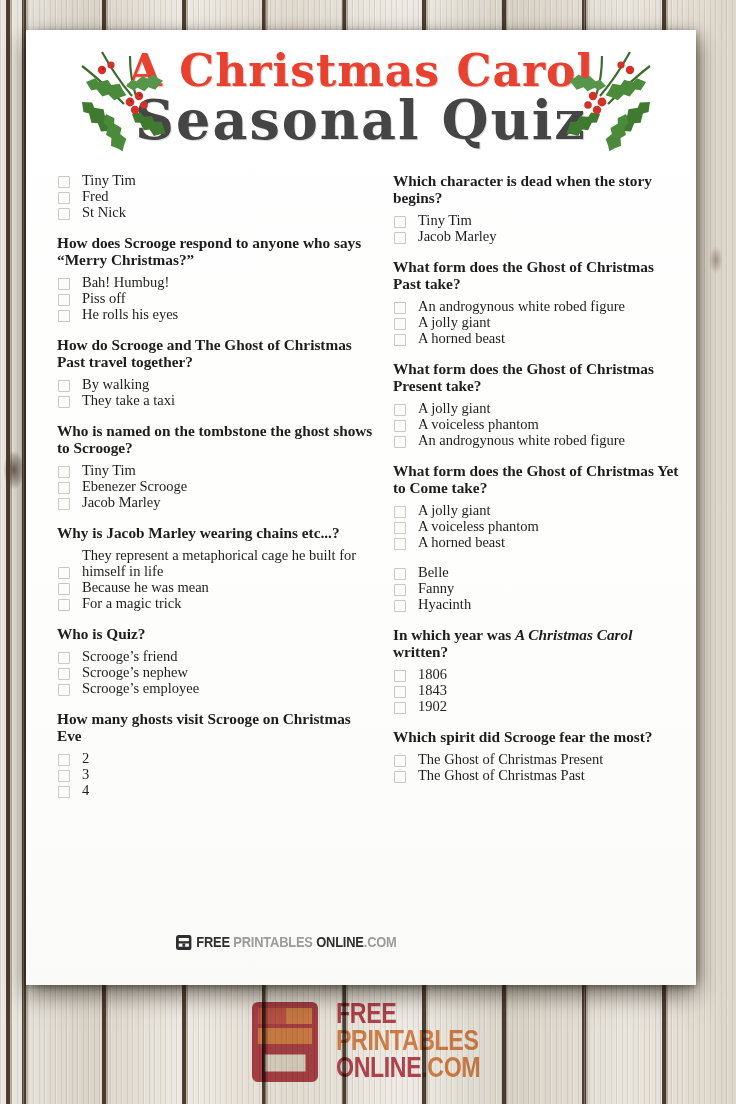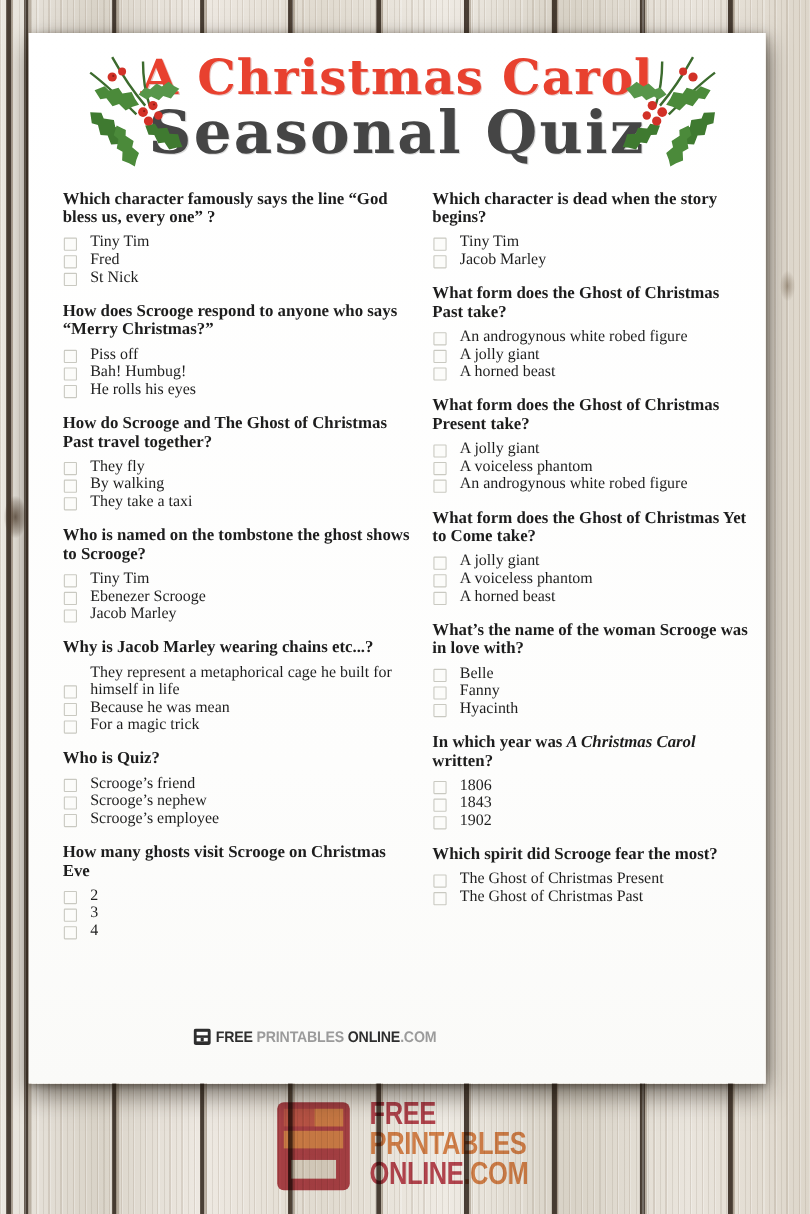--- a/index.html
+++ b/index.html
@@ -123,60 +123,55 @@
 
     <div class="titles">
       <div class="main-title">A Christmas Carol</div>
       <div class="sub-title">Seasonal Quiz</div>
     </div>
   </div>
 
   <div class="quiz-grid">
     <div>
         <div class="question">
-          <div class="q-text">Which character famously says the line “God bless us, every one” ?</div>
           <div class="options">
             <div class="option">
               <span class="checkbox"></span>
               <span class="opt-label">Tiny Tim</span>
             </div>
             <div class="option">
               <span class="checkbox"></span>
               <span class="opt-label">Fred</span>
             </div>
             <div class="option">
               <span class="checkbox"></span>
               <span class="opt-label">St Nick</span>
             </div>
           </div>
         </div>
         <div class="question">
           <div class="q-text">How does Scrooge respond to anyone who says “Merry Christmas?”</div>
           <div class="options">
             <div class="option">
               <span class="checkbox"></span>
+              <span class="opt-label">Bah! Humbug!</span>
+            </div>
+            <div class="option">
+              <span class="checkbox"></span>
               <span class="opt-label">Piss off</span>
             </div>
             <div class="option">
               <span class="checkbox"></span>
-              <span class="opt-label">Bah! Humbug!</span>
-            </div>
-            <div class="option">
-              <span class="checkbox"></span>
               <span class="opt-label">He rolls his eyes</span>
             </div>
           </div>
         </div>
         <div class="question">
           <div class="q-text">How do Scrooge and The Ghost of Christmas Past travel together?</div>
           <div class="options">
-            <div class="option">
-              <span class="checkbox"></span>
-              <span class="opt-label">They fly</span>
-            </div>
             <div class="option">
               <span class="checkbox"></span>
               <span class="opt-label">By walking</span>
             </div>
             <div class="option">
               <span class="checkbox"></span>
               <span class="opt-label">They take a taxi</span>
             </div>
           </div>
         </div>
@@ -308,21 +303,20 @@
               <span class="checkbox"></span>
               <span class="opt-label">A voiceless phantom</span>
             </div>
             <div class="option">
               <span class="checkbox"></span>
               <span class="opt-label">A horned beast</span>
             </div>
           </div>
         </div>
         <div class="question">
-          <div class="q-text">What’s the name of the woman Scrooge was in love with?</div>
           <div class="options">
             <div class="option">
               <span class="checkbox"></span>
               <span class="opt-label">Belle</span>
             </div>
             <div class="option">
               <span class="checkbox"></span>
               <span class="opt-label">Fanny</span>
             </div>
             <div class="option">

